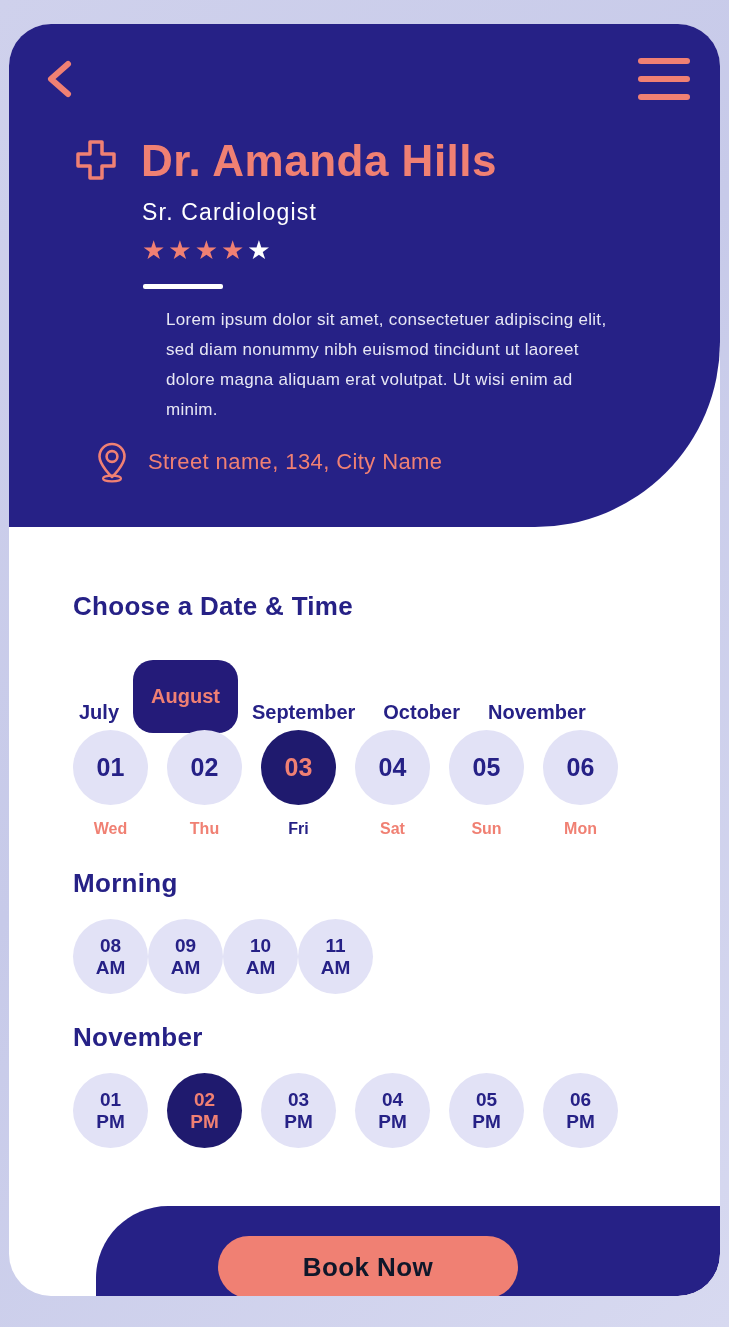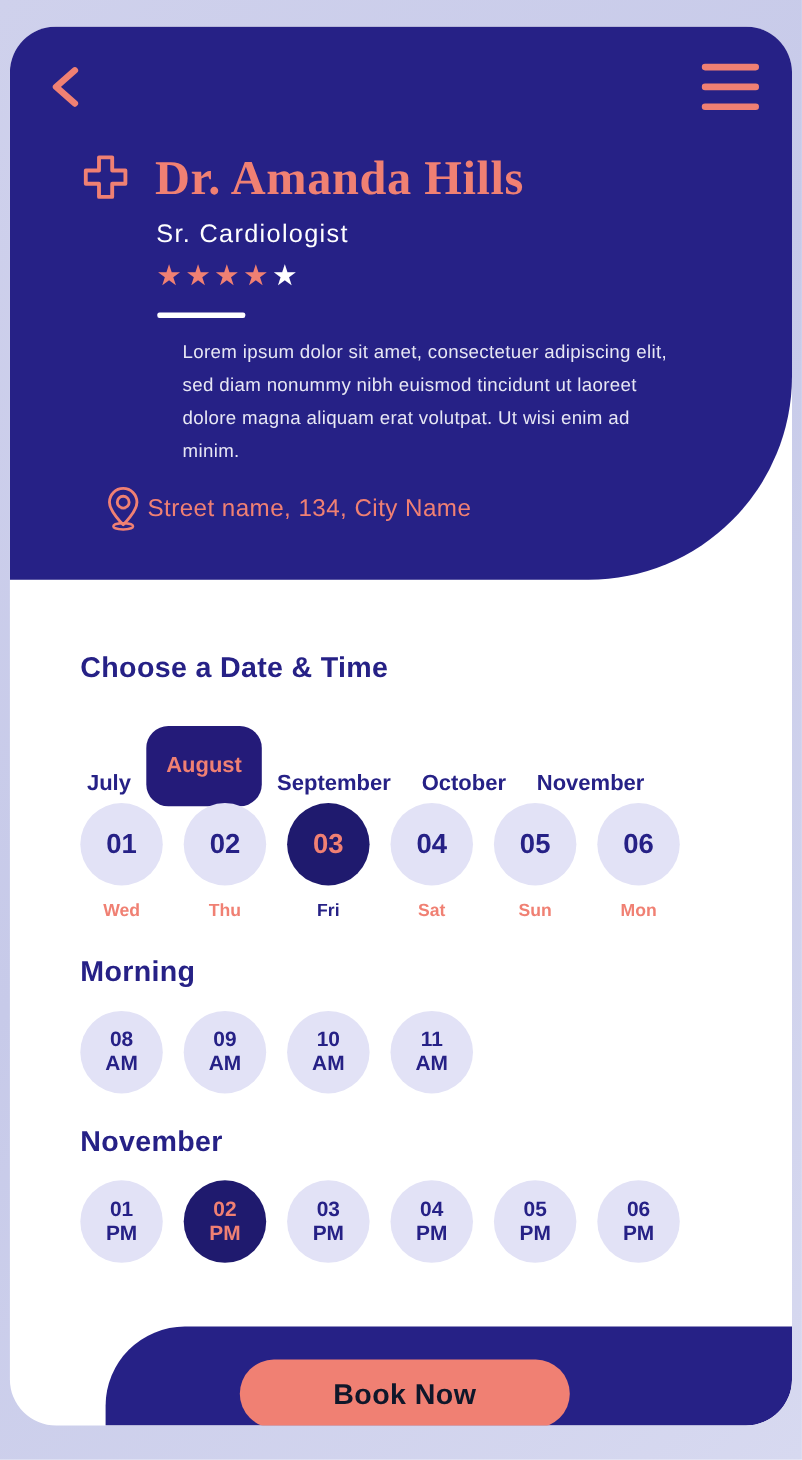--- a/index.html
+++ b/index.html
@@ -49,21 +49,21 @@
   }
   #menu-btn .bar {
     height:6px; width:100%;
     background:#f08073;
     border-radius:3px;
   }
 
   .doc-row {
     position:absolute;
     left:64px; top:112px;
-    display:flex; align-items:center;font-family:Liberation Serif, serif;
+    display:flex; align-items:center;
   }
   #cross-icon { width:46px; height:46px; flex:none; }
   #doctor-name {
     margin-left:22px;
     color:#f08073;
     font-size:44px;
     font-weight:bold;
     letter-spacing:0.5px;
     white-space:nowrap;
   }
@@ -99,21 +99,21 @@
     margin-left:24px;
   }
   #location-row {
     position:absolute;
     left:85px; top:417px;
     display:flex; align-items:center;
     cursor:pointer;
   }
   #pin-icon { width:36px; height:42px; flex:none; }
   #location-text {
-    margin-left:4px;
+    margin-left:18px;
     color:#f08073;
     font-size:22px;
     letter-spacing:0.4px;
     white-space:nowrap;
   }
 
   
   #content { position:absolute; left:0; top:503px; width:711px; }
   .section-title {
     color:#262186;
@@ -166,21 +166,21 @@
     font-size:16px;
     font-weight:bold;
     color:#f08073;
   }
   .day-label.selected { color:#262186; }
 
   #morning-title { position:absolute; left:64px; top:341px; }
   #morning-row {
     position:absolute;
     left:64px; top:392px;
-    display:flex; gap:19px;
+    display:flex; 
   }
   #afternoon-title { position:absolute; left:64px; top:495px; }
   #afternoon-row {
     position:absolute;
     left:64px; top:546px;
     display:flex; gap:19px;
   }
   .time-circle {
     width:75px; height:75px;
     border-radius:50%;

